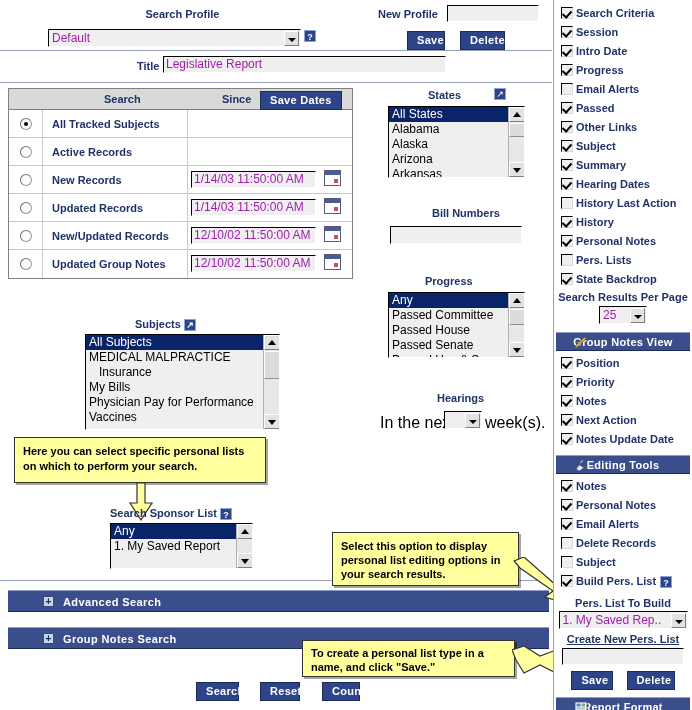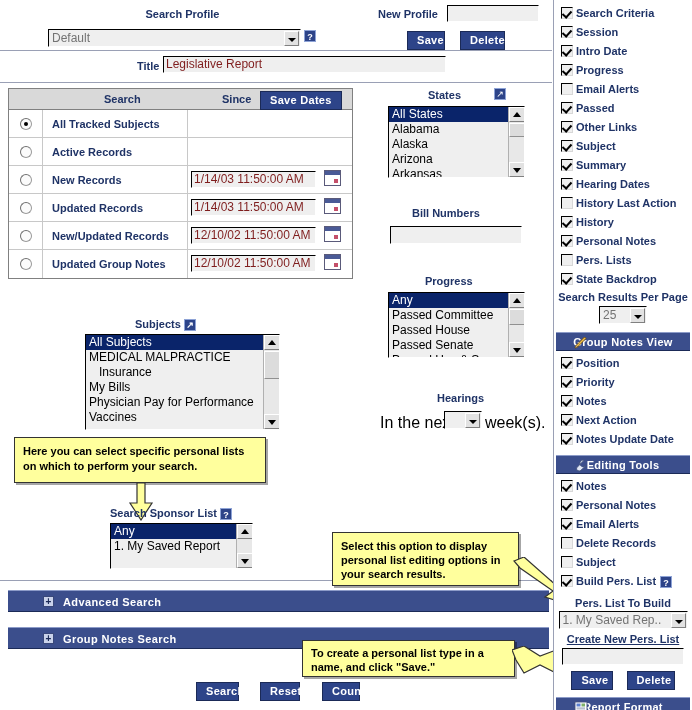--- a/index.html
+++ b/index.html
@@ -13,21 +13,21 @@
     overflow: hidden;
   }
   #root { position: relative; width: 692px; height: 710px; }
 
   
   .lbl { font-weight: bold; color: #1f3366; font-size: 11px; }
 
   .txtin {
     font-family: "Liberation Sans", sans-serif;
     font-size: 12px;
-    color: #7f1d1d;
+    color: #a21caf;
     background: #efefef;
     border: 1px solid #000;
     border-right-color:#fff; border-bottom-color:#fff;
     padding: 0 2px;
     height: 17px;
     line-height: 15px;
     display: inline-block;
     vertical-align: middle;
     overflow: hidden;
     white-space: nowrap;
@@ -44,21 +44,21 @@
     line-height: 12px;
     letter-spacing: .3px;
     cursor: pointer;
   }
   .selbox {
     background: #efefef;
     border: 1px solid #000;
     border-right-color:#fff; border-bottom-color:#fff;
     position: relative;
     font-size: 12px;
-    color: #737373;
+    color: #a21caf;
     overflow: hidden;
   }
   .selbox .cap {
     padding: 1px 3px;
     line-height: 15px;
     white-space: nowrap;
     overflow: hidden;
   }
   .arrowbtn {
     position: absolute;
@@ -284,21 +284,21 @@
 
   #btn-search { position: absolute; left: 196px; top: 682px; width: 43px; }
   #btn-reset  { position: absolute; left: 260px; top: 682px; width: 40px; }
   #btn-count  { position: absolute; left: 322px; top: 682px; width: 38px; }
 
   
   #states-label { position: absolute; left: 428px; top: 89px; }
   #states-pop   { position: absolute; left: 494px; top: 88px; }
   #states-list  { position: absolute; left: 388px; top: 106px; width: 137px; height: 72px; }
 
-  #bills-label  { position: absolute; left: 412px; top: 207px; }
+  #bills-label  { position: absolute; left: 432px; top: 207px; }
   #bills-input  { position: absolute; left: 390px; top: 226px; width: 132px; height: 18px; }
 
   #prog-label   { position: absolute; left: 425px; top: 275px; }
   #prog-list    { position: absolute; left: 388px; top: 292px; width: 137px; height: 66px; }
 
   #hear-label   { position: absolute; left: 425px; top: 392px; padding-left: 12px; }
   #hear-pre     { position: absolute; left: 380px; top: 414px; font-size: 16px; color:#000; font-weight: normal; }
   #hear-select  { position: absolute; left: 444px; top: 411px; width: 38px; height: 18px; }
   #hear-post    { position: absolute; left: 485px; top: 414px; font-size: 16px; color:#000; font-weight: normal; }
 

